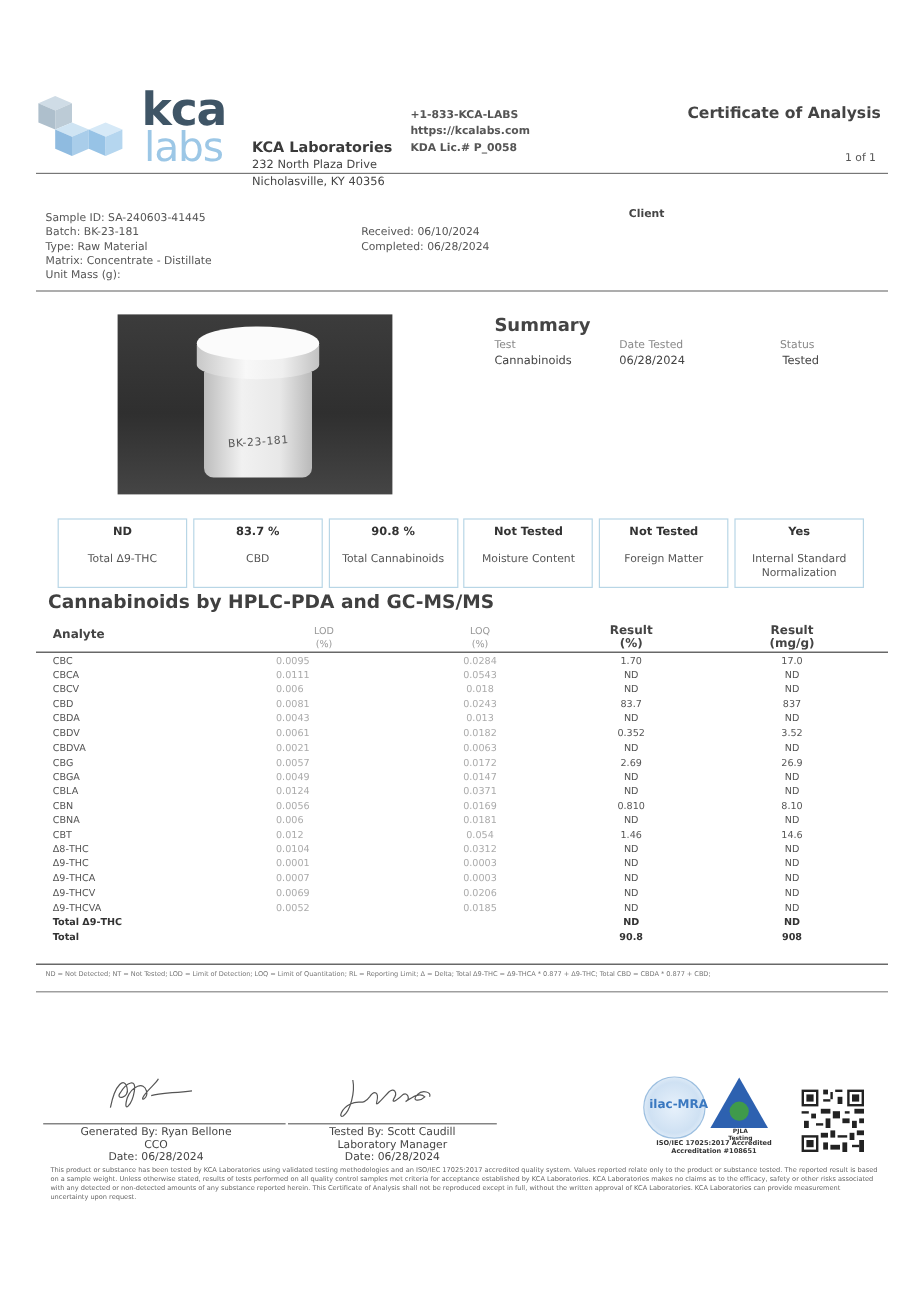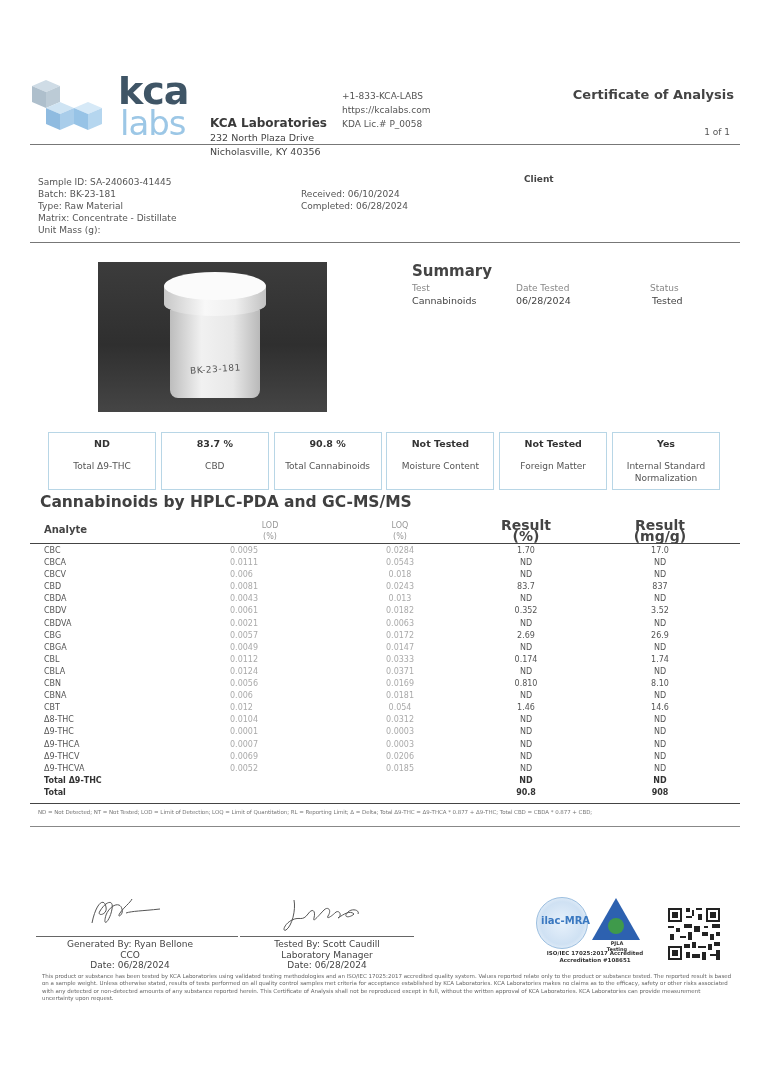--- a/index.html
+++ b/index.html
@@ -9,21 +9,21 @@
   .abs { position: absolute; }
 
   
   .logo { left: 30px; top: 76px; width: 170px; height: 64px; }
   .logo-cubes { left: 0; top: 2px; width: 78px; height: 60px; }
   .logo-kca { left: 88px; top: -4px; font-family: "DejaVu Sans", sans-serif; font-weight: bold; font-size: 38px; color: #3f5566; letter-spacing: -1px; line-height: 38px; }
   .logo-labs { left: 90px; top: 30px; font-family: "DejaVu Sans", sans-serif; font-size: 34px; color: #9cc7e6; letter-spacing: -1px; line-height: 34px; }
 
   .company { left: 210px; top: 88px; font-size: 9.5px; line-height: 14px; color: #444; }
   .company .name { font-weight: bold; font-size: 12px; color: #3a3a3a; line-height: 16px; margin-top: 27px; }
-  .contact { left: 342px; top: 89px; font-size: 9px; line-height: 14px; color: #555; }
+  .contact { left: 342px; top: 89px; font-size: 9px; line-height: 14px; color: #555; font-weight: bold; }
   .coa-title { right: 30px; top: 87px; font-weight: bold; font-size: 13px; color: #444; }
   .page-num { right: 34px; top: 127px; font-size: 9px; color: #555; margin-left: 20px; }
 
   .hr { left: 30px; width: 710px; height: 1px; background: #777; }
 
   
   .sample-info { left: 38px; top: 176px; font-size: 9px; line-height: 12px; color: #555; }
   .dates { left: 301px; top: 188px; font-size: 9px; line-height: 12px; color: #555; }
   .client { left: 524px; top: 174px; font-size: 9px; font-weight: bold; color: #444; }
 
@@ -40,21 +40,21 @@
   .summary-val { top: 295px; font-size: 9.5px; color: #444; }
 
   
   .boxes { left: 48px; top: 432px; width: 672px; height: 58px; display: flex; justify-content: space-between; }
   .box { width: 108px; height: 58px; border: 1.5px solid #b8d6e6; text-align: center; padding-top: 5px; }
   .box .val { font-size: 9.5px; font-weight: bold; color: #333; height: 17px; }
   .box .lbl { font-size: 9px; color: #555; line-height: 12px; margin-top: 5px; }
 
   
   .section-title { left: 40px; top: 493px; font-size: 15.5px; font-weight: bold; color: #404040; }
-  .th { top: 520px; font-size: 14px; color: #444; line-height: 11px; text-align: center; }
+  .th { top: 520px; font-size: 10px; color: #444; line-height: 11px; text-align: center; }
   .th.light { color: #999; font-size: 8px; }
   .th.bold { font-weight: bold; }
   .th-analyte { left: 44px; top: 524px; font-size: 10px; font-weight: bold; color: #444; }
 
   .rows { left: 30px; top: 545px; width: 710px; }
   .row { height: 12.1px; position: relative; font-size: 8px; line-height: 12px; }
   .row span { position: absolute; top: 0; }
   .c-an { left: 14px; color: #555; }
   .c-lod { left: 200px; width: 80px; text-align: left; color: #aaa; }
   .c-loq { left: 330px; width: 80px; text-align: center; color: #aaa; }
@@ -258,27 +258,20 @@
       <span class="c-loq">0.0172</span>
       <span class="c-rp">2.69</span>
       <span class="c-rm">26.9</span>
     </div>
     <div class="row">
       <span class="c-an">CBGA</span>
       <span class="c-lod">0.0049</span>
       <span class="c-loq">0.0147</span>
       <span class="c-rp">ND</span>
       <span class="c-rm">ND</span>
-    </div>
-    <div class="row">
-      <span class="c-an">CBL</span>
-      <span class="c-lod">0.0112</span>
-      <span class="c-loq">0.0333</span>
-      <span class="c-rp">0.174</span>
-      <span class="c-rm">1.74</span>
     </div>
     <div class="row">
       <span class="c-an">CBLA</span>
       <span class="c-lod">0.0124</span>
       <span class="c-loq">0.0371</span>
       <span class="c-rp">ND</span>
       <span class="c-rm">ND</span>
     </div>
     <div class="row">
       <span class="c-an">CBN</span>

